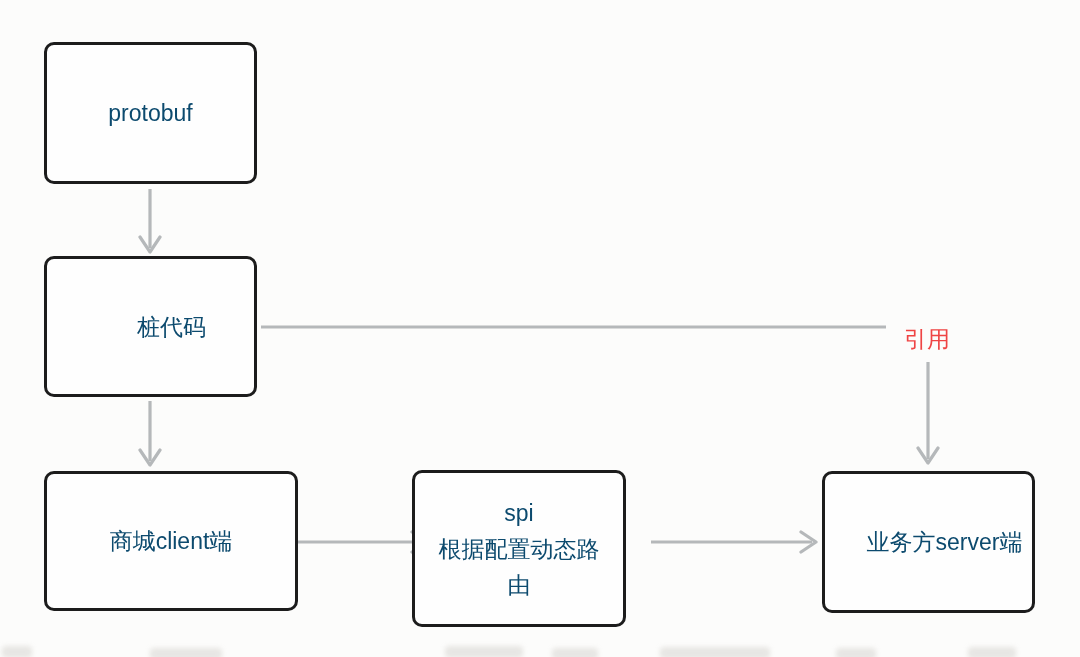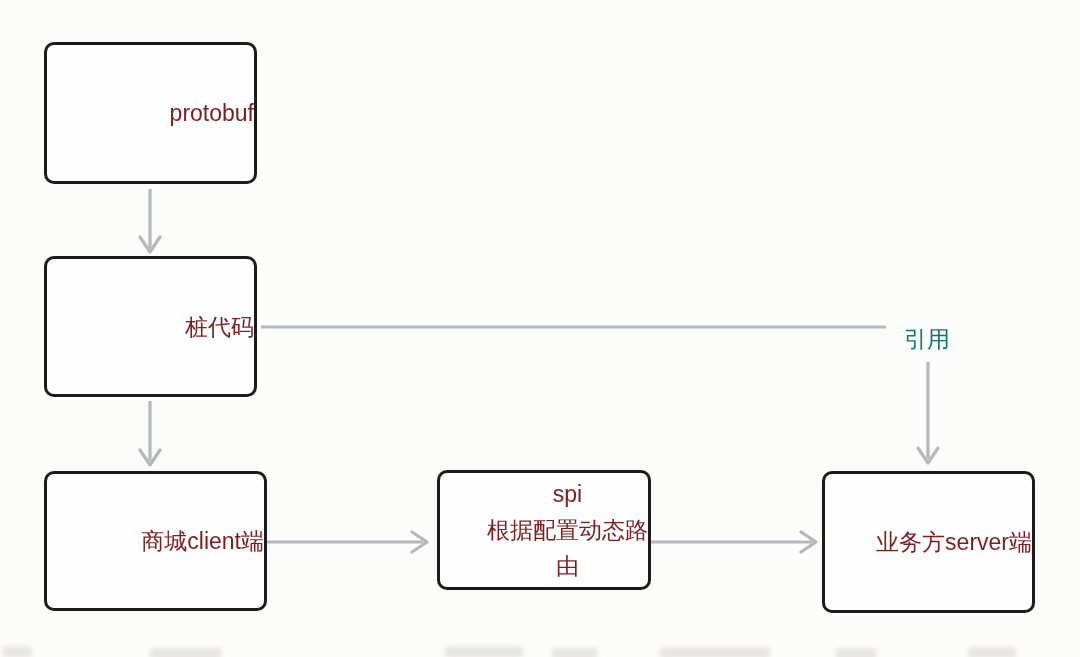--- a/index.html
+++ b/index.html
@@ -17,41 +17,41 @@
     width: 1080px; height: 657px;
   }
   .node {
     position: absolute;
     box-sizing: border-box;
     background: #fefefe;
     border: 3px solid #1c1c1c;
     border-radius: 10px;
     display: flex;
     align-items: center;
-    justify-content: flex-end;
+    justify-content: center;
     text-align: center;
-    color: #7f1d1d;
+    color: #0c4a6e;
     font-size: 23px;
     line-height: 36px;
   }
   .node-label span { display: block; }
   #node-protobuf        { left: 44px;  top: 42px;  width: 213px; height: 142px; }
   #node-stub-code       { left: 44px;  top: 256px; width: 213px; height: 141px; padding-left: 42px; }
-  #node-mall-client     { left: 44px;  top: 471px; width: 223px; height: 140px; }
-  #node-spi-router      { left: 437px; top: 470px; width: 214px; height: 120px; }
+  #node-mall-client     { left: 44px;  top: 471px; width: 254px; height: 140px; }
+  #node-spi-router      { left: 412px; top: 470px; width: 214px; height: 157px; }
   #node-business-server { left: 822px; top: 471px; width: 213px; height: 142px; padding-left: 32px; }
   .edge-label {
     position: absolute;
     left: 886px; top: 316px;
     width: 82px; height: 46px;
     background: #fcfcfb;
     display: flex;
     align-items: center;
     justify-content: center;
-    color: #0f766e;
+    color: #ef4444;
     font-size: 23px;
   }
   .smudge {
     position: absolute;
     height: 12px;
     background: rgba(158, 155, 145, 0.22);
     filter: blur(2.5px);
     border-radius: 4px;
   }
 </style>

